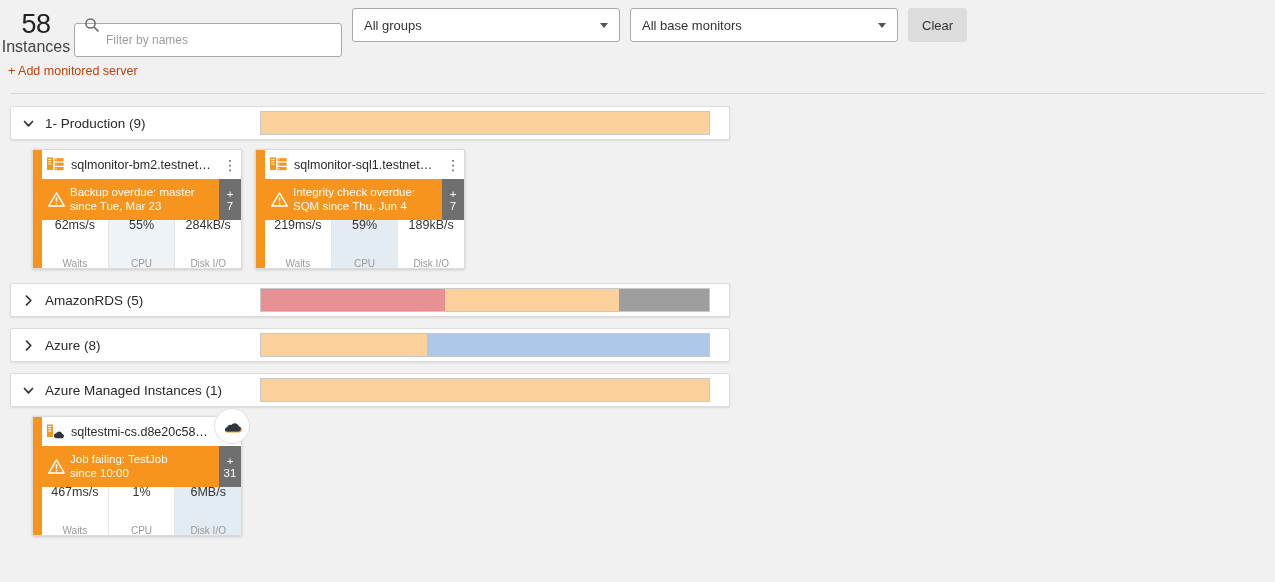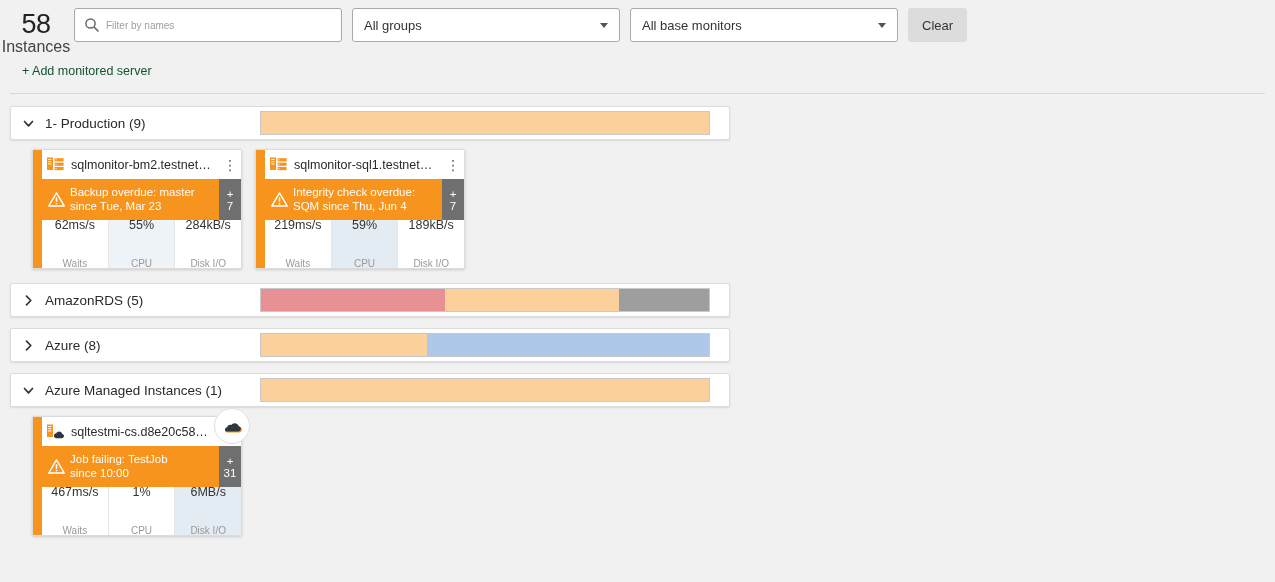--- a/index.html
+++ b/index.html
@@ -45,24 +45,25 @@
     height: 34px;
     margin-left: 2px;
   }
   .search-input {
     width: 100%;
     height: 34px;
     border: 1px solid #a9a9a9;
     border-radius: 3px;
     background: #fff;
     padding: 0 8px 0 31px;
-    font-size: 10px;
+    font-size: 12px;
     font-family: "Liberation Sans", sans-serif;
     color: #333;
     outline: none;
+    margin-top: 15px;
   }
   .search-input::placeholder { color: #9e9e9e; }
   .search-icon {
     position: absolute;
     left: 10px; top: 9px;
     width: 16px; height: 16px;
     pointer-events: none;
   }
 
   .select-wrap {
@@ -104,23 +105,23 @@
     border: none;
     border-radius: 3px;
     background: #dcdcdc;
     color: #333;
     font-size: 13px;
     font-family: "Liberation Sans", sans-serif;
     cursor: pointer;
   }
 
   .addlink {
-    margin: 8px 0 0 22px;
+    margin: 8px 0 0 8px;
     font-size: 12.5px;
-    color: #14532d;
+    color: #c2410c;
     cursor: pointer;
     display: inline-block;
   }
 
   .divider {
     margin: 14px 10px 0 10px;
     height: 1px;
     background: #d8d8d8;
   }
 

